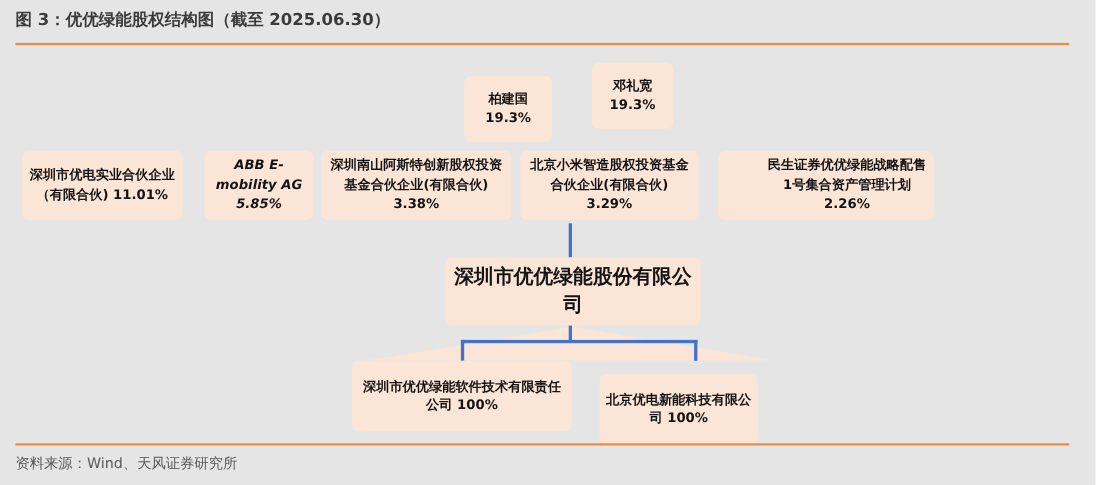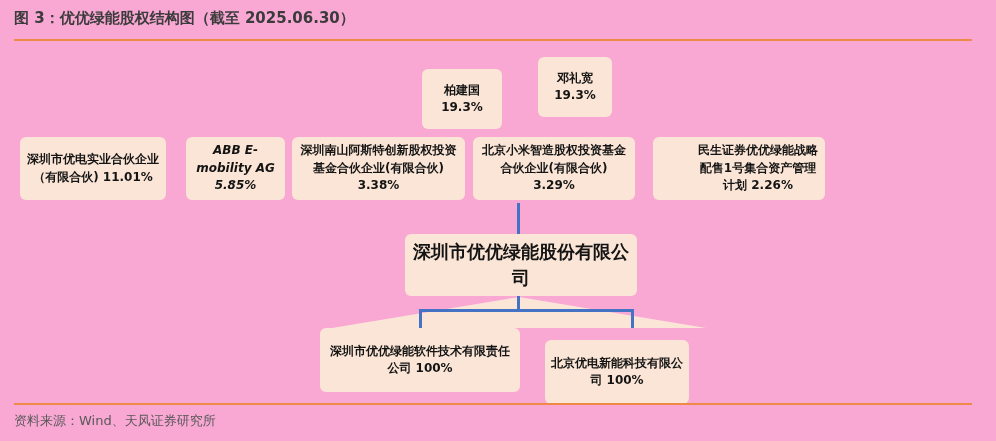--- a/index.html
+++ b/index.html
@@ -1,17 +1,17 @@
 <!DOCTYPE html>
 <html><head>
 <meta charset="utf-8">
 <style>
   html,body { margin:0; padding:0; background:#ffffff; }
   .canvas {
-    position:relative; width:996px; height:441px; background:#f9a8d4;
+    position:relative; width:996px; height:441px; background:#e5e5e5;
     font-family:"DejaVu Sans","Liberation Sans",sans-serif; overflow:hidden;
   }
   .fig-title {
     position:absolute; left:14px; top:9px; font-size:15px; font-weight:bold;
     color:#3b3b3b; white-space:nowrap;
   }
   .rule {
     position:absolute; left:14px; width:958px; height:2px; background:#ed8a45;
   }
   .rule-top { top:39px; }
@@ -26,21 +26,21 @@
     line-height:1.45; padding:4px 6px; box-sizing:border-box;
   }
   
   .n-person1 { left:422px; top:57px;  width:80px;  height:60px;margin-top:12px; }
   .n-person2 { left:538px; top:57px;  width:74px;  height:60px; }
   
   .n-h1 { left:20px;  top:137px; width:146px; height:63px; }
   .n-h2 { left:186px; top:137px; width:99px;  height:63px;font-style:italic; }
   .n-h3 { left:292px; top:137px; width:173px; height:63px; }
   .n-h4 { left:473px; top:137px; width:162px; height:63px; }
-  .n-h5 { left:653px; top:137px; width:172px; height:63px;padding-left:44px; }
+  .n-h5 { left:653px; top:137px; width:196px; height:63px;padding-left:44px; }
   .n-h6 { left:838px; top:137px; width:107px; height:63px; }
   
   .n-parent { left:405px; top:234px; width:232px; height:62px; font-size:18px; }
   
   .n-sub1 { left:320px; top:328px; width:200px; height:64px; }
   .n-sub2 { left:545px; top:340px; width:144px; height:64px;text-align:center; }
   
   .conn { position:absolute; background:#4472c4; }
   .conn-top-v   { left:517px; top:203px; width:3px;  height:31px; }
   .conn-mid-v   { left:517px; top:296px; width:3px;  height:15px; }

